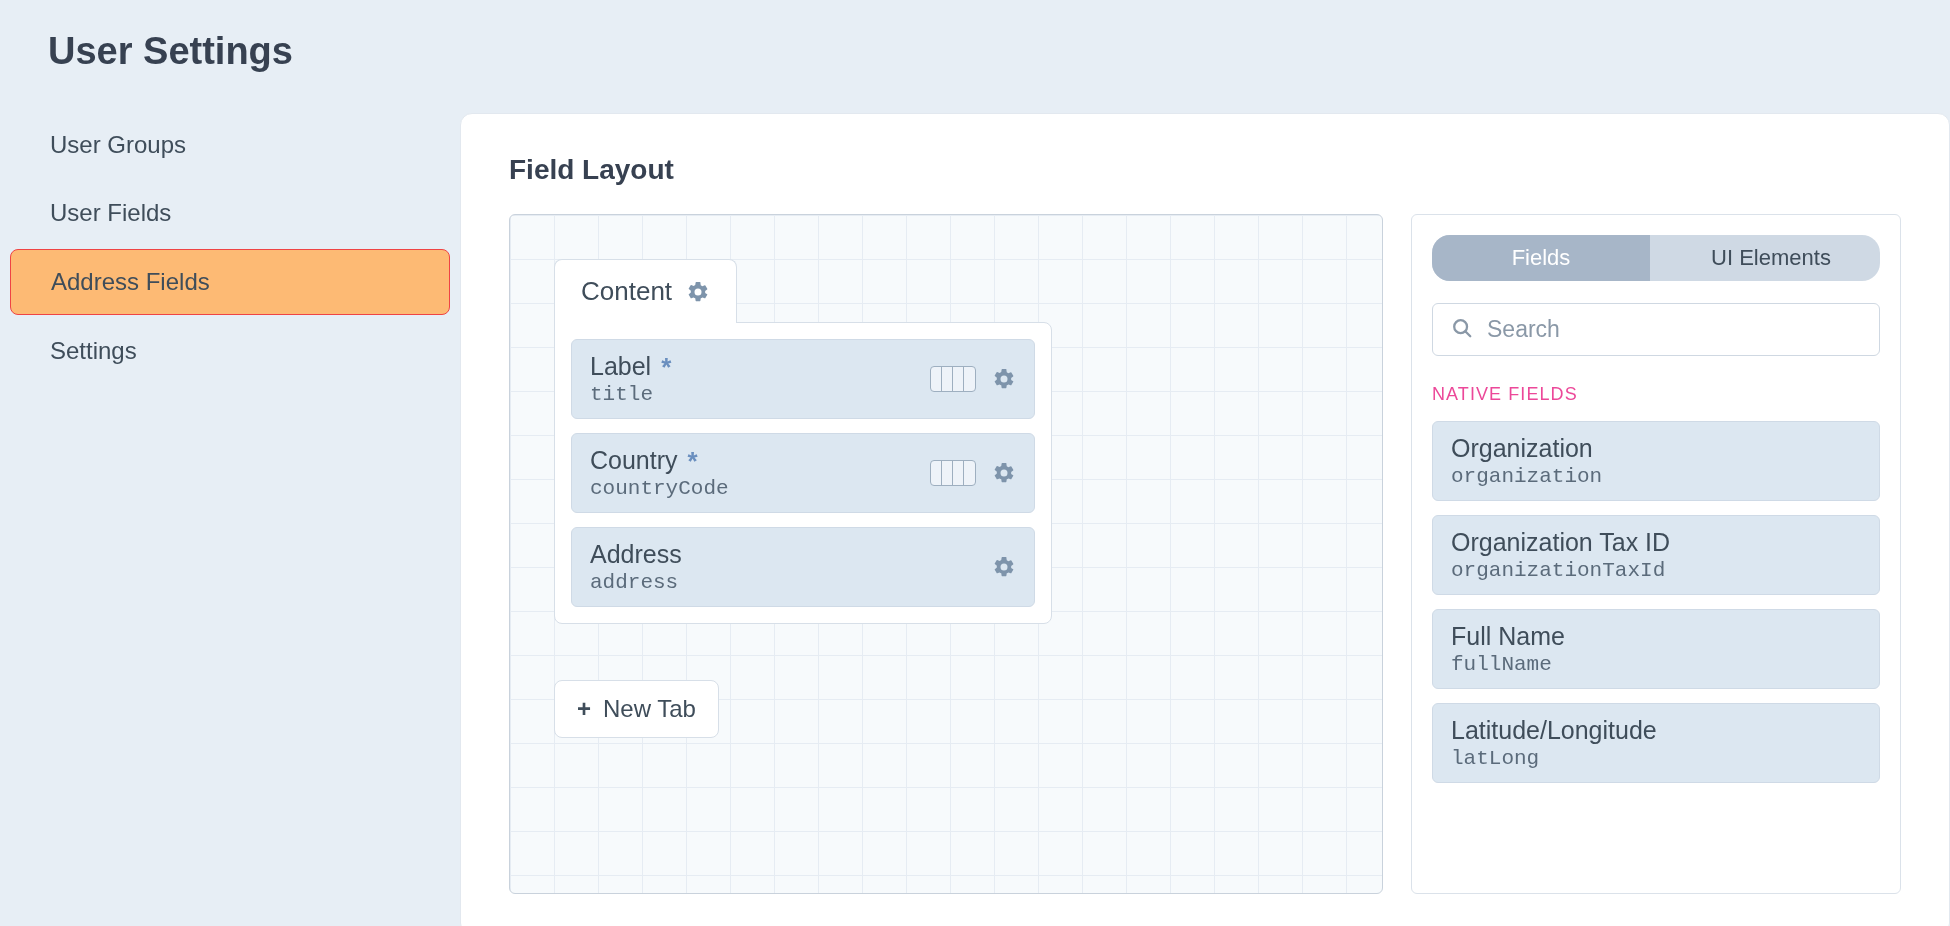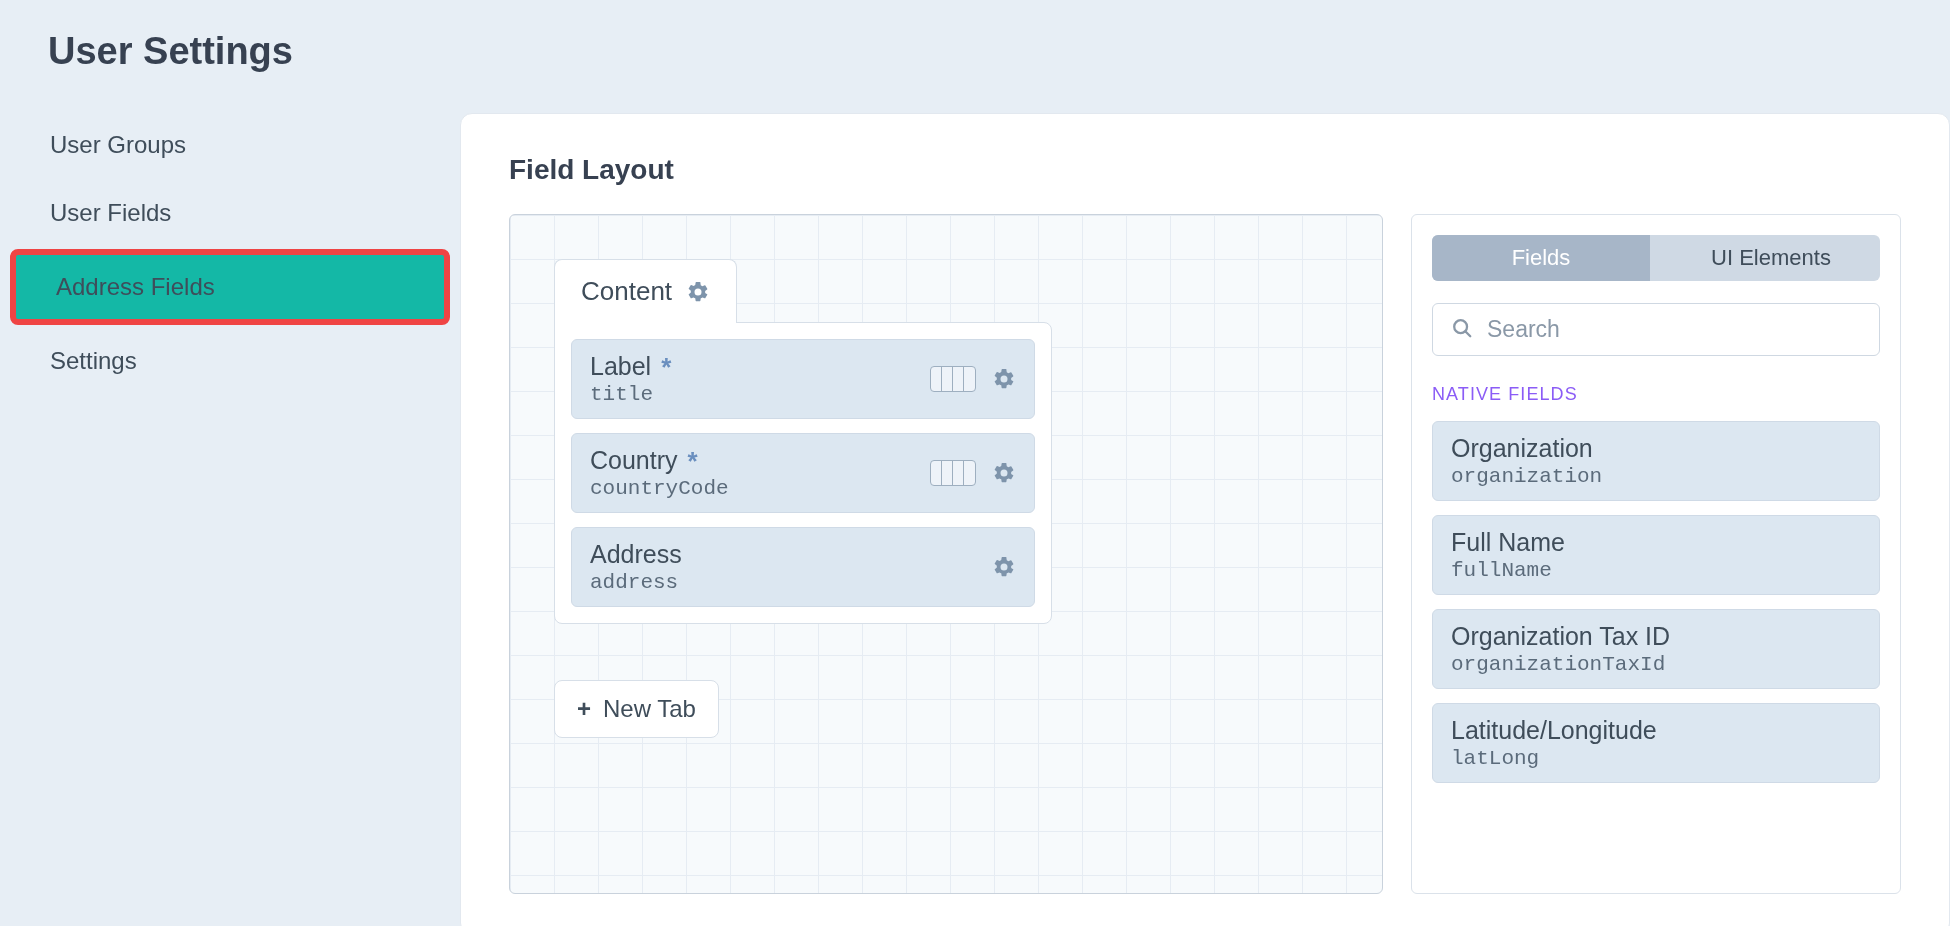--- a/index.html
+++ b/index.html
@@ -30,22 +30,22 @@
   }
   .sidebar-item {
     padding: 18px 40px;
     font-size: 24px;
     color: #3f4d5a;
     border-radius: 8px;
     margin-bottom: 4px;
     cursor: pointer;
   }
   .sidebar-item.active {
-    background: #14b8a6;
-    border: 6px solid #ef4444;
+    background: #fdba74;
+    border: 1px solid #ef4444;
   }
   .main-panel {
     flex: 1;
     max-width: 1530px;
     min-height: 760px;
     background: #fff;
     border-radius: 12px;
     border: 1px solid #e2e8ef;
     padding: 40px 48px;
   }
@@ -169,21 +169,21 @@
   .fields-panel {
     width: 490px;
     border: 1px solid #dbe2ea;
     border-radius: 6px;
     padding: 20px;
     min-height: 680px;
   }
   .pill-tabs {
     display: flex;
     background: #cfd9e4;
-    border-radius: 6px;
+    border-radius: 18px;
     overflow: hidden;
     margin-bottom: 22px;
     gap: 12px;
   }
   .pill-tabs .pill {
     flex: 1;
     text-align: center;
     padding: 10px 0;
     font-size: 22px;
     color: #3f4d5a;
@@ -207,21 +207,21 @@
     outline: none;
     font-size: 23px;
     color: #3f4d5a;
     width: 100%;
     background: transparent;
   }
   .search-wrap input::placeholder { color: #8a98a7; }
   .section-label {
     font-size: 18px;
     letter-spacing: 0.06em;
-    color: #8b5cf6;
+    color: #ec4899;
     margin-bottom: 16px;
   }
   .native-field {
     background: #dce7f1;
     border: 1px solid #cfdae6;
     border-radius: 6px;
     padding: 12px 18px;
     margin-bottom: 14px;
     cursor: grab;
   }
@@ -355,26 +355,26 @@
             <input type="text" placeholder="Search" style="">
           </div>
 
           <div class="section-label">NATIVE FIELDS</div>
 
           <div class="native-field">
             <div class="fname">Organization</div>
             <div class="fhandle">organization</div>
           </div>
           <div class="native-field">
+            <div class="fname">Organization Tax ID</div>
+            <div class="fhandle">organizationTaxId</div>
+          </div>
+          <div class="native-field">
             <div class="fname">Full Name</div>
             <div class="fhandle">fullName</div>
-          </div>
-          <div class="native-field">
-            <div class="fname">Organization Tax ID</div>
-            <div class="fhandle">organizationTaxId</div>
           </div>
           <div class="native-field">
             <div class="fname">Latitude/Longitude</div>
             <div class="fhandle">latLong</div>
           </div>
         </div>
       </div>
     </div>
   </div>
 </div>

